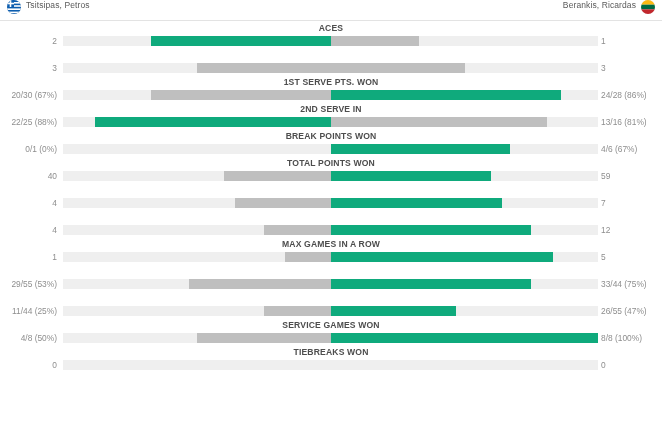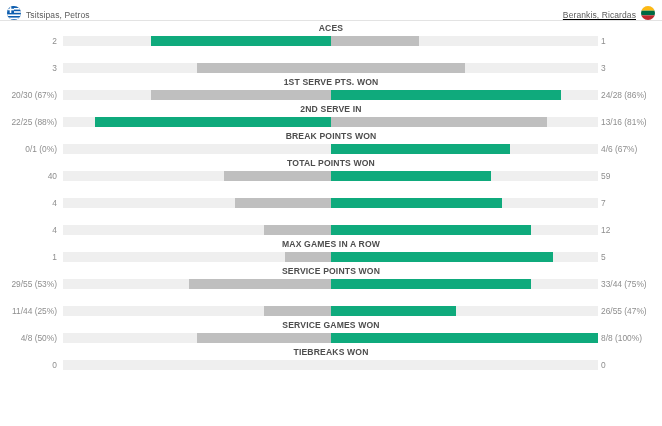--- a/index.html
+++ b/index.html
@@ -26,25 +26,25 @@
     height: 21px;
     border-bottom: 1px solid #e3e3e3;
     background: #ffffff;
     box-sizing: border-box;
   }
   .player {
     position: absolute;
     top: 0;
     height: 20px;
     display: flex;
-    align-items: flex-end;
+    align-items: flex-start;
     gap: 5px;
   }
   .player-left { left: 7px; }
-  .player-right { right: 7px; flex-direction: row-reverse; text-decoration: underline; }
+  .player-right { right: 7px; flex-direction: row-reverse; }
   .player-name {
     font-size: 8.5px;
     color: #5a5a5a;
     letter-spacing: 0.1px;
     white-space: nowrap;
   }
   .flag {
     width: 14px;
     height: 14px;
     border-radius: 50%;
@@ -258,21 +258,20 @@
             <div class="fill fill-left lose" style="width: 17%;"></div>
           </div>
           <div class="track track-right">
             <div class="fill fill-right win" style="width: 83%;"></div>
           </div>
         </div>
         <div class="val val-left">1</div>
         <div class="val val-right">5</div>
       </div>
       <div class="stat-row">
-        <div class="stat-label">SERVICE POINTS WON</div>
         <div class="bar-line">
           <div class="track track-left">
             <div class="fill fill-left lose" style="width: 53%;"></div>
           </div>
           <div class="track track-right">
             <div class="fill fill-right win" style="width: 75%;"></div>
           </div>
         </div>
         <div class="val val-left">29/55 (53%)</div>
         <div class="val val-right">33/44 (75%)</div>

